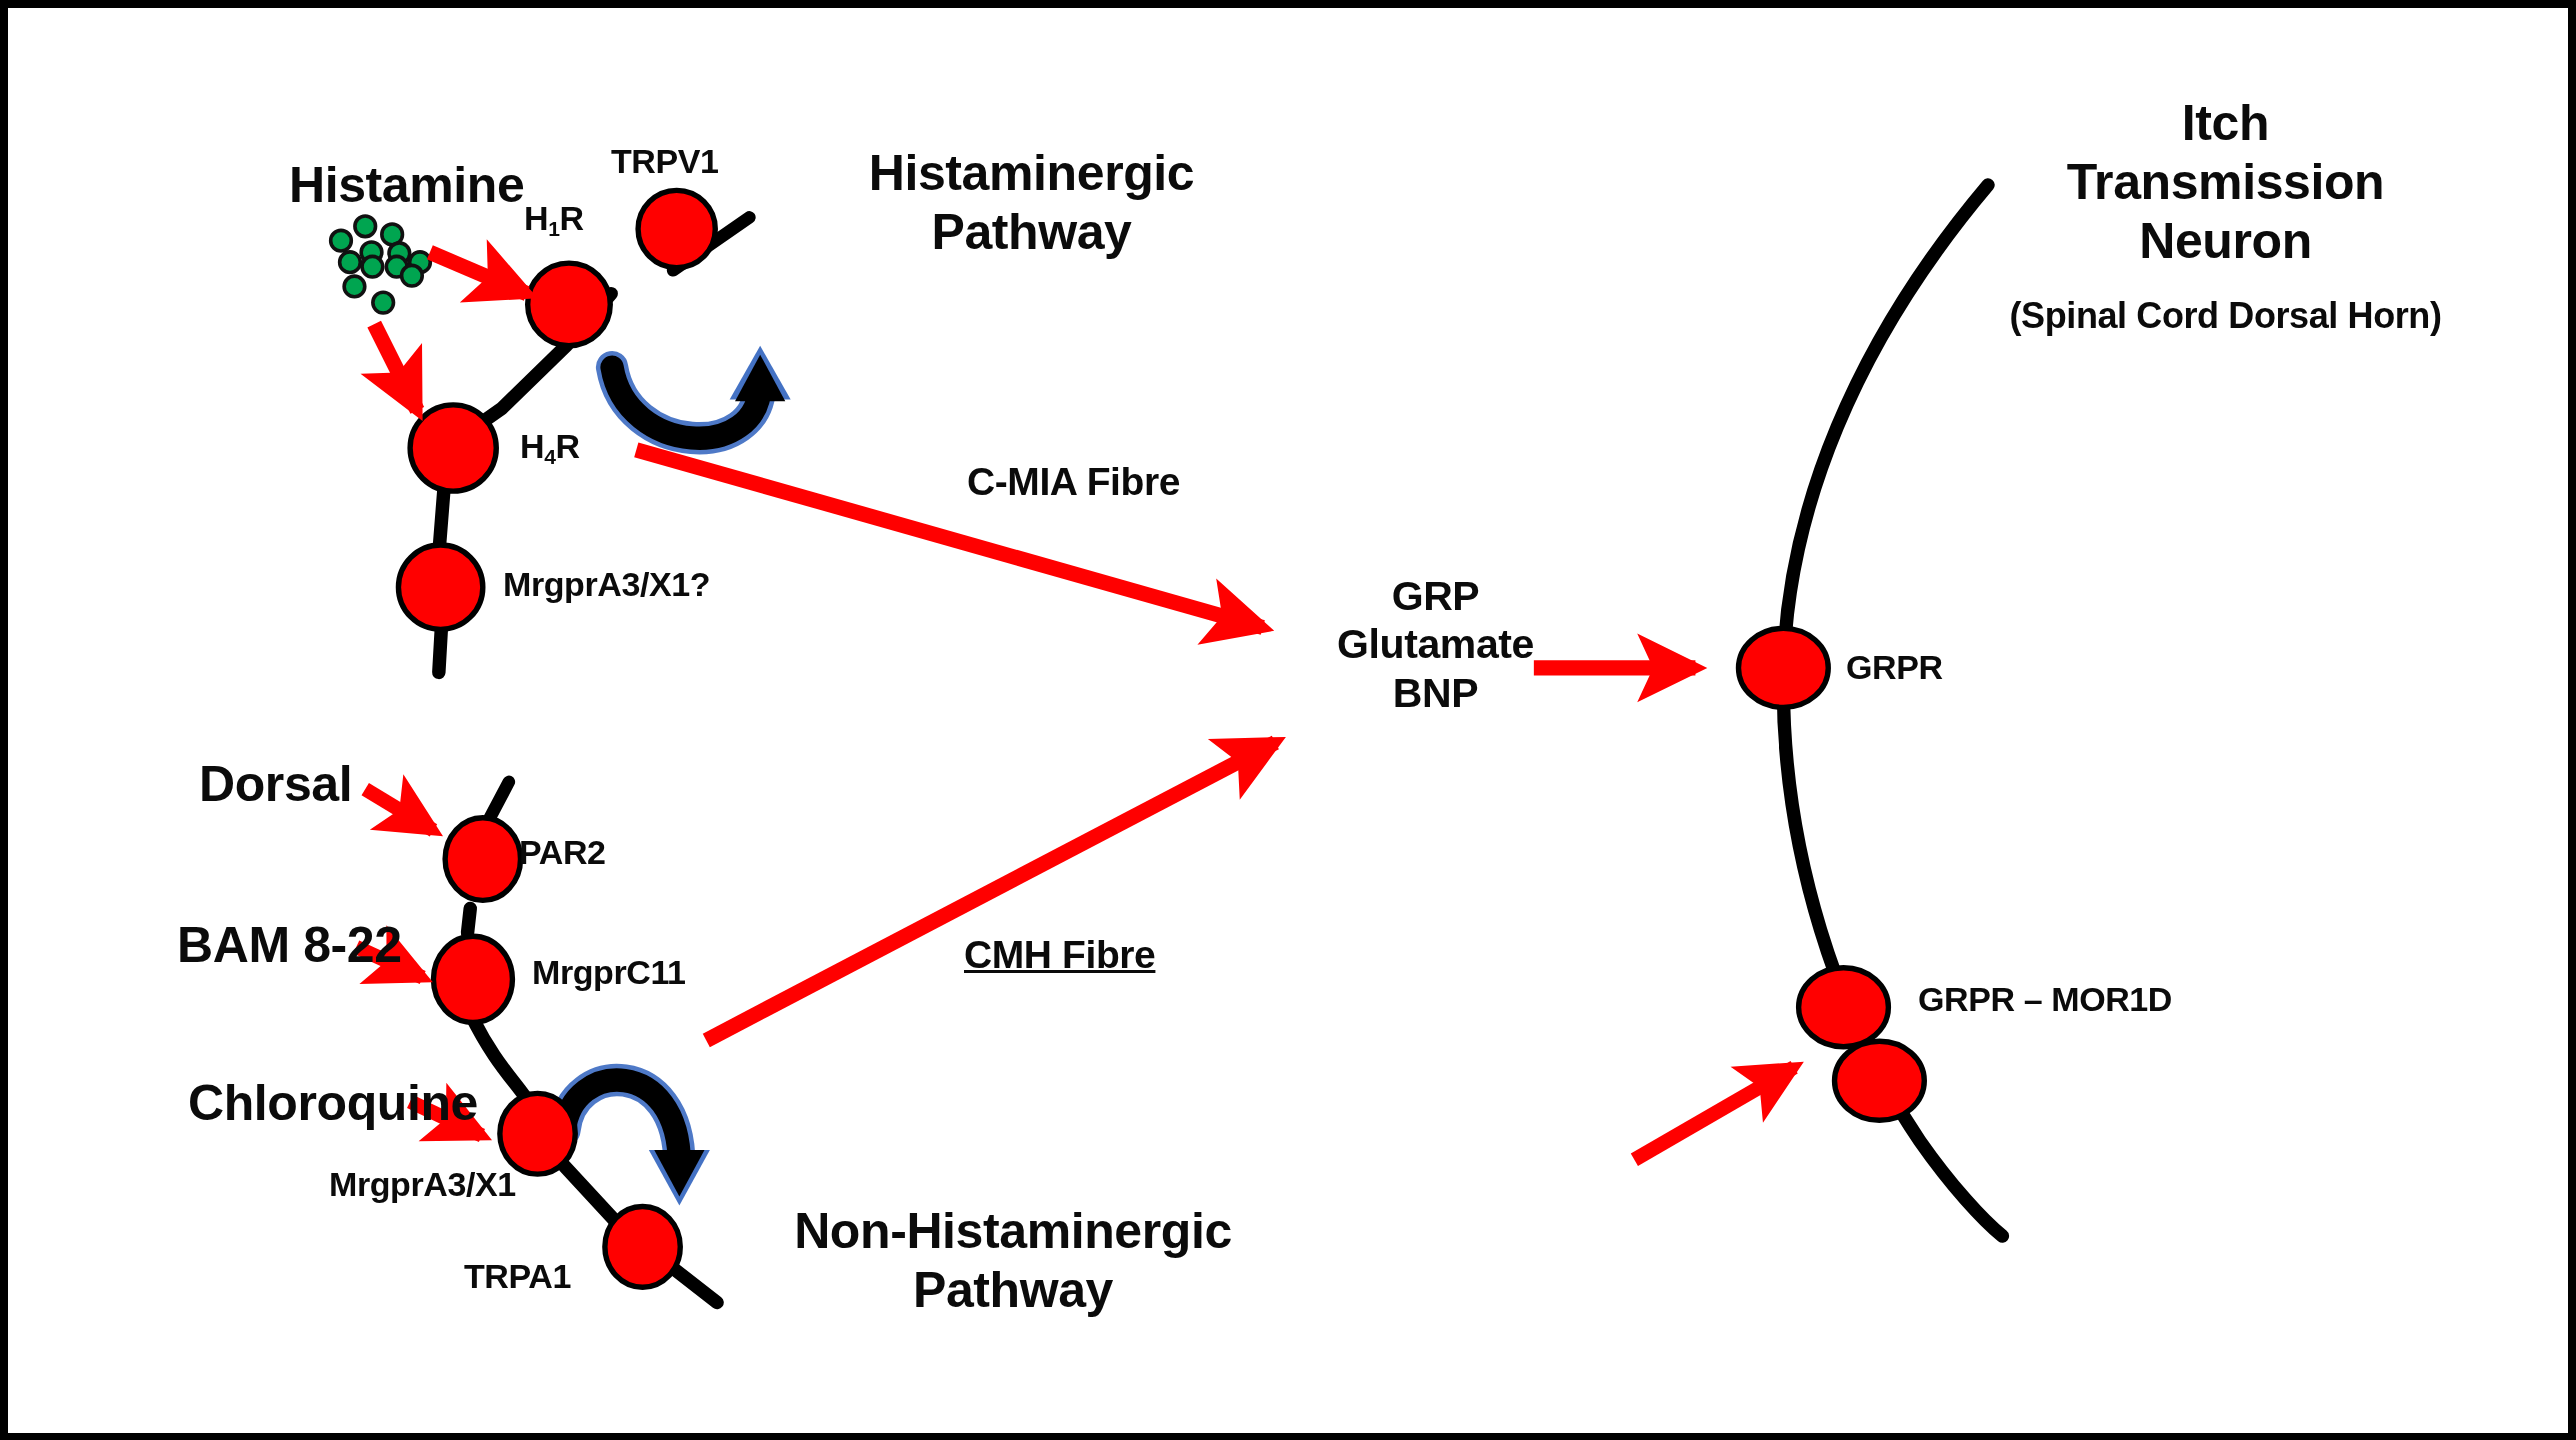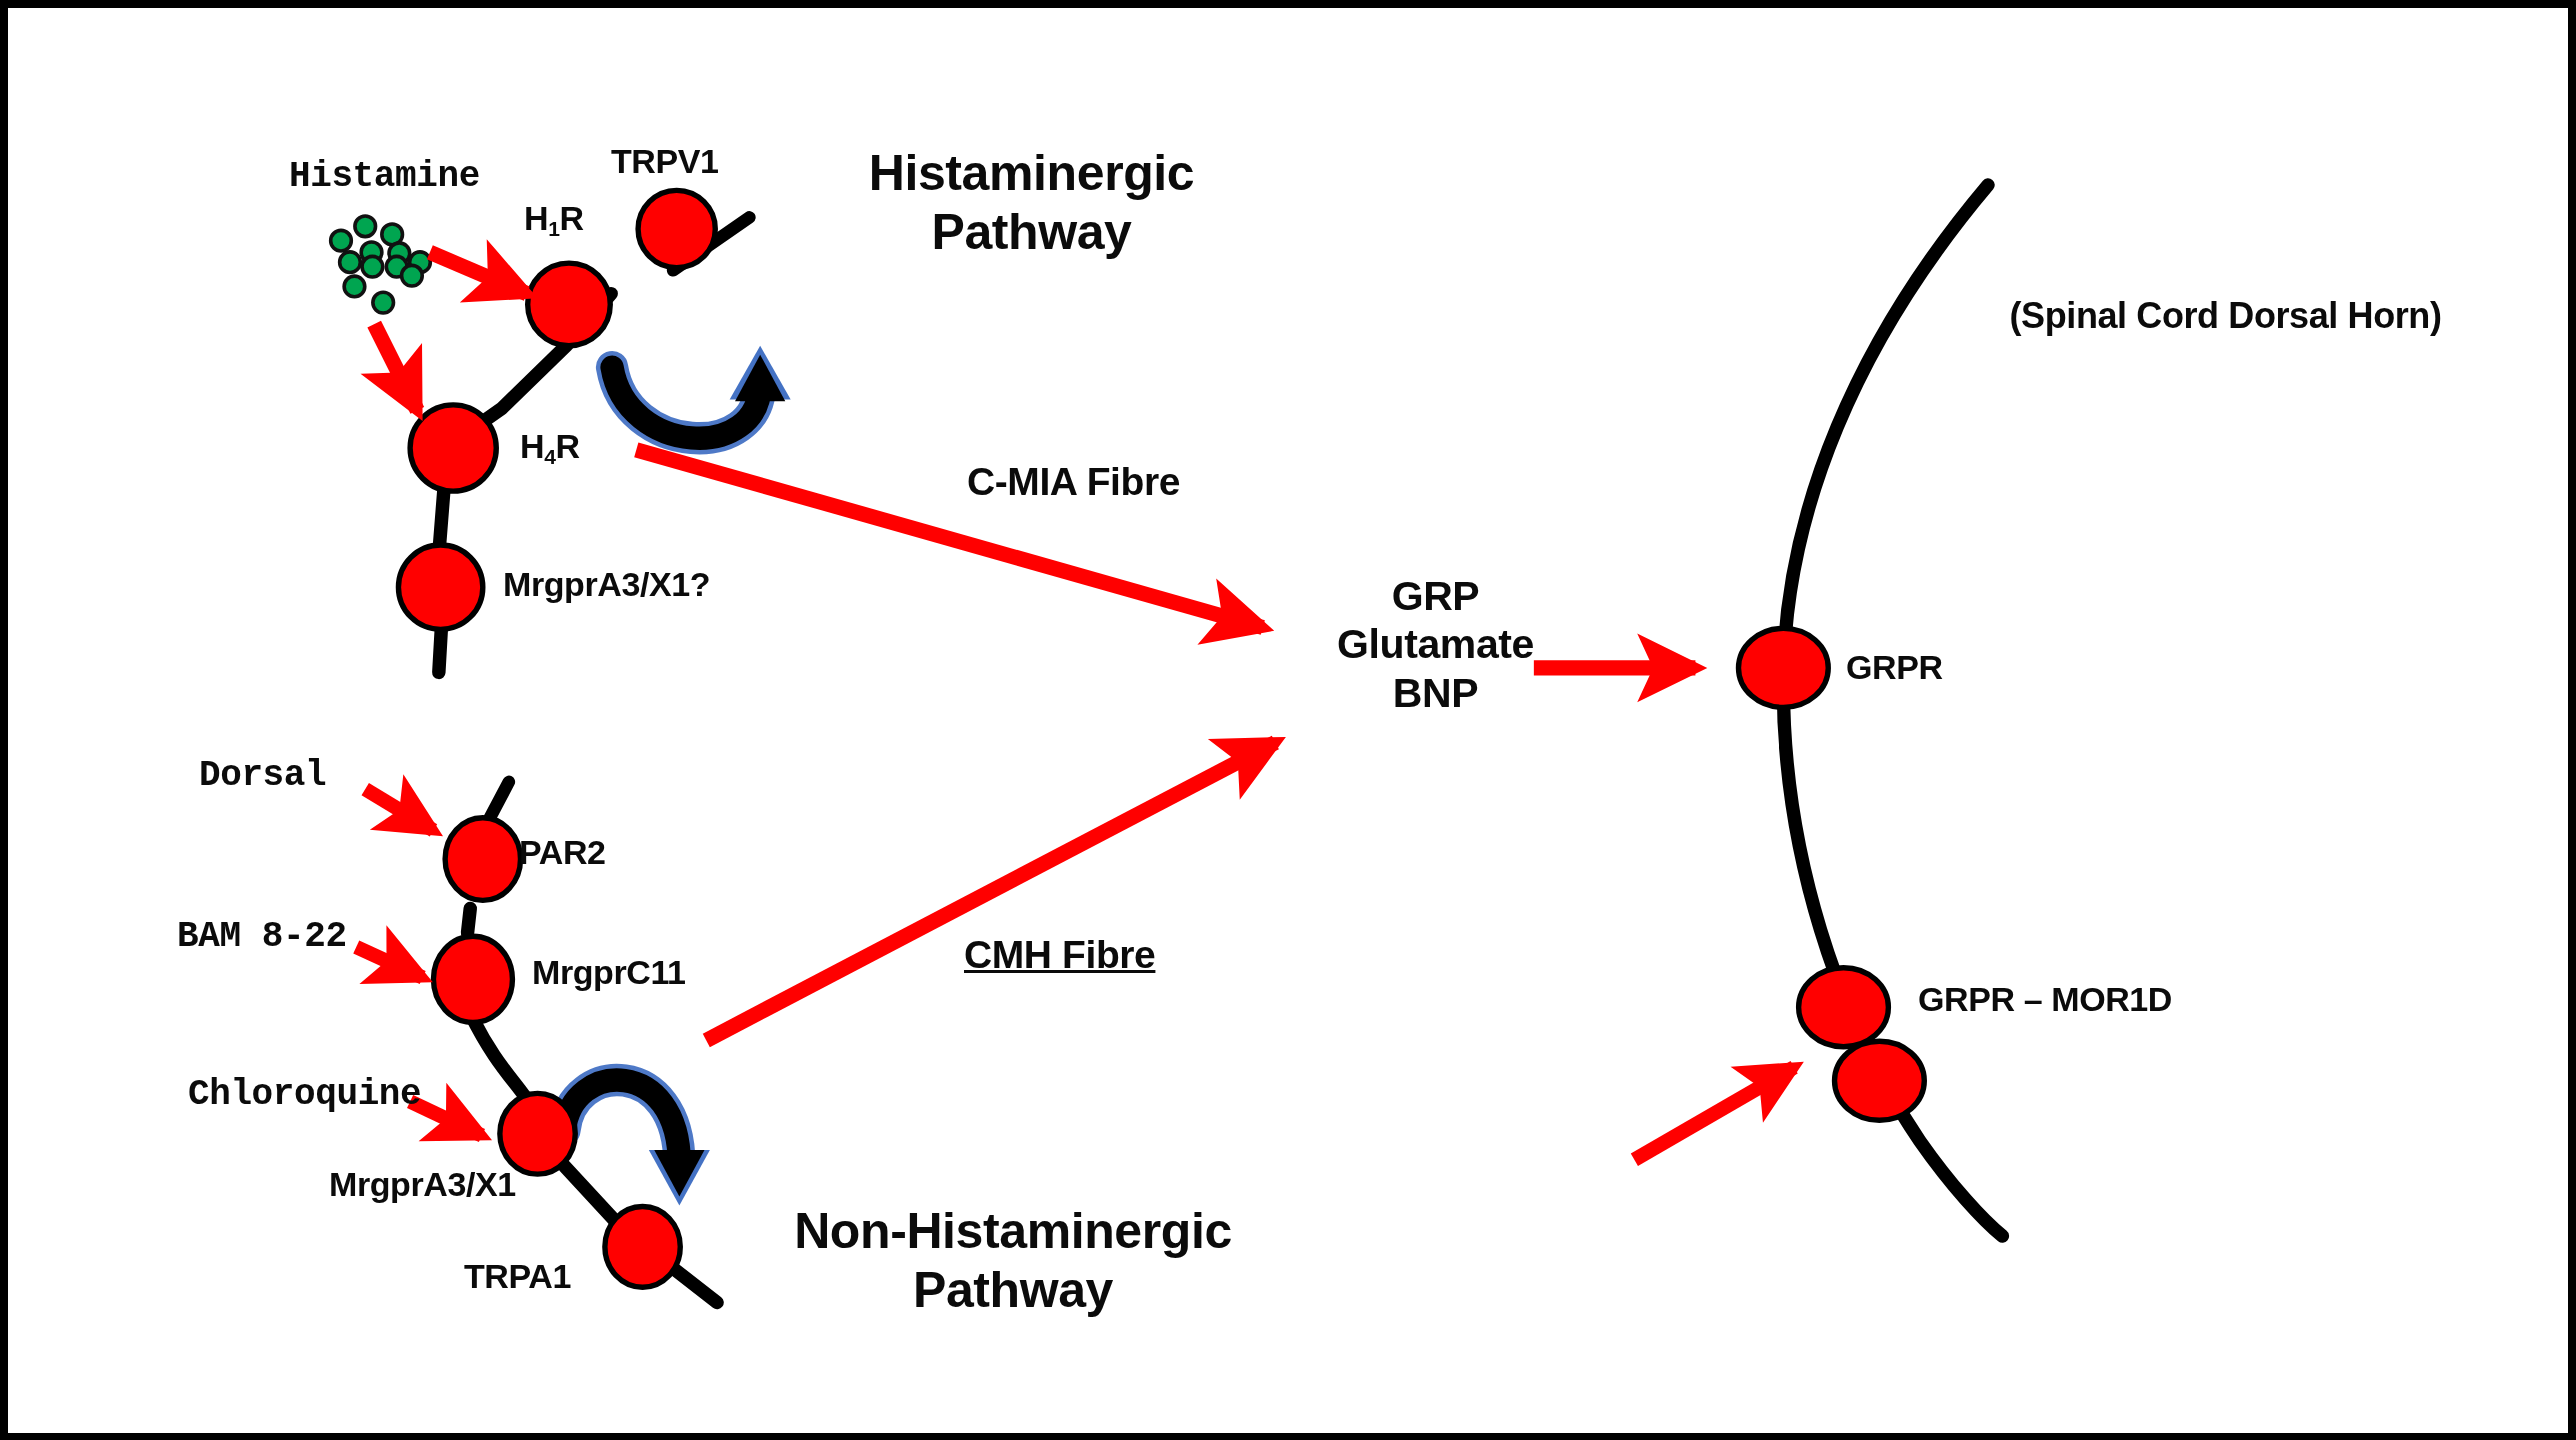--- a/index.html
+++ b/index.html
@@ -38,21 +38,21 @@
     line-height: 1.18;
     letter-spacing: -0.4px;
   }
   .lbl.center { text-align: center; }
   .sub { font-size: 0.62em; vertical-align: -0.28em; font-weight: bold; }
 
   
   .t-title      { font-size: 50px; }
   .t-title-sm   { font-size: 36px; }
   .t-node       { font-size: 34px; }
-  .t-ligand     { font-size: 36px; font-family: Liberation Mono, monospace; }
+  .t-ligand     { font-size: 50px; }
   .t-fibre      { font-size: 39px; }
   .t-center     { font-size: 41px; }
   .t-opioid     { font-size: 41px; }
 </style>
 </head>
 <body>
 
 <div id="frame">
 
   <svg id="canvas" viewBox="0 0 2870 1605" xmlns="http://www.w3.org/2000/svg">
@@ -190,20 +190,21 @@
   <div class="lbl t-node" style="left:321px; top:1156px;">MrgprA3/X1</div>
 
   <div class="lbl t-node" style="left:456px; top:1248px;">TRPA1</div>
 
   <div class="lbl t-fibre" style="left:956px; top:924px;text-decoration:underline;">CMH Fibre</div>
 
   <div class="lbl t-title center" style="left:709px; top:1194px; width:592px;"><span>Non-Histaminergic<br>Pathway</span></div>
 
   <div class="lbl t-center center" style="left:1284px; top:564px; width:287px;"><span>GRP<br>Glutamate<br>BNP</span></div>
 
+  <div class="lbl t-title center" style="left:1966px; top:86px; width:503px;"><span>Itch<br>Transmission<br>Neuron</span></div>
 
   <div class="lbl t-title-sm center" style="left:1957px; top:287px; width:521px;">(Spinal Cord Dorsal Horn)</div>
 
   <div class="lbl t-node" style="left:1838px; top:639px;">GRPR</div>
 
   <div class="lbl t-node" style="left:1910px; top:971px;">GRPR – MOR1D</div>
 
 
 </div>
 

